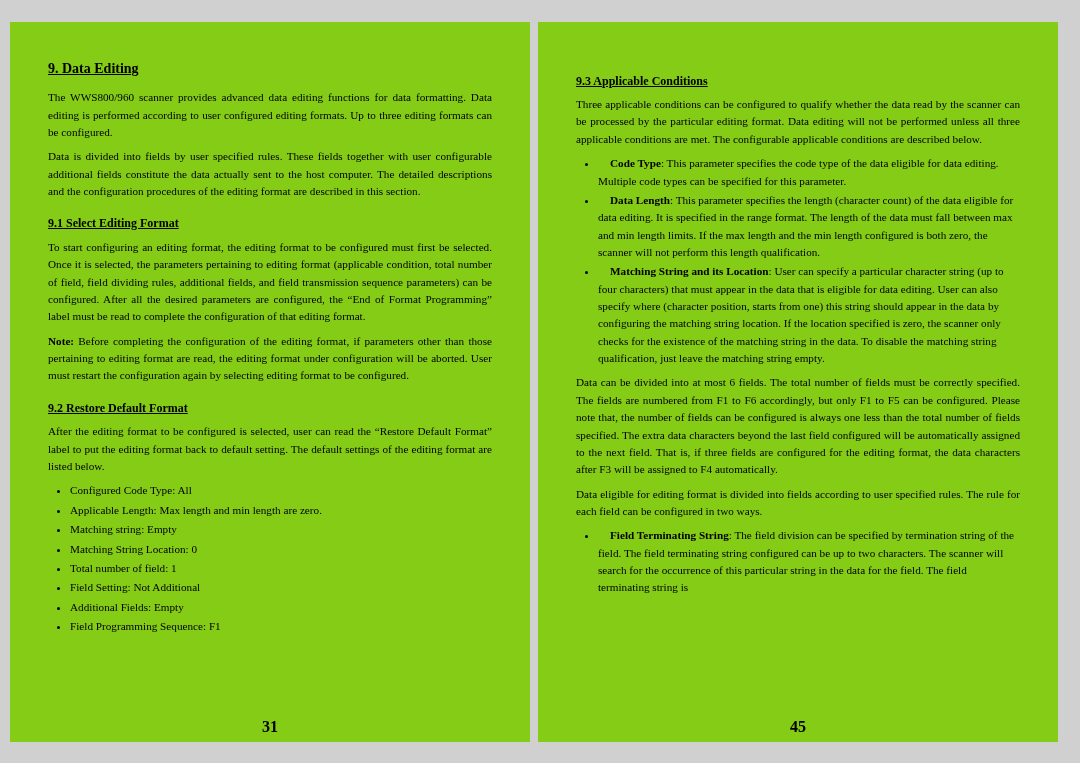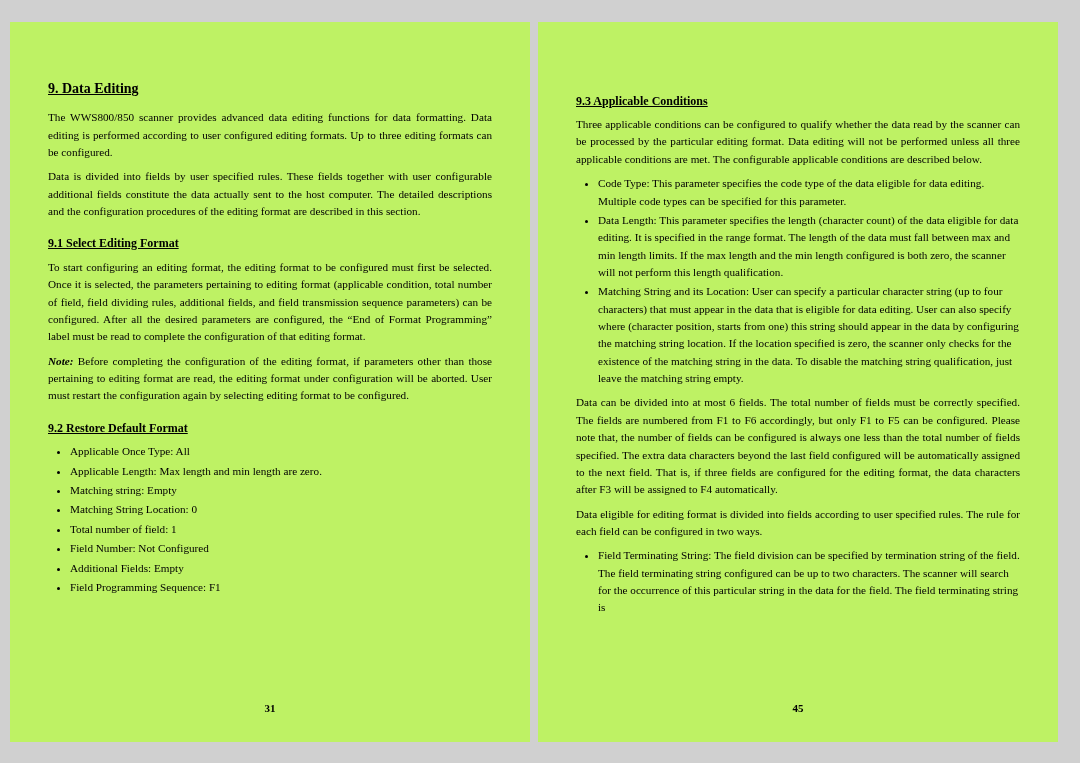--- a/index.html
+++ b/index.html
@@ -10,35 +10,35 @@
       align-items: center;
       min-height: 100vh;
       font-family: "Times New Roman", Times, serif;
     }
     .spread {
       display: flex;
       gap: 8px;
       width: 1060px;
     }
     .page {
-      background: #bef264;
+      background: #84cc16;
       width: 520px;
       min-height: 720px;
-      padding: 56px 38px 48px 38px;
+      padding: 36px 38px 48px 38px;
       position: relative;
       font-size: 11.2px;
       line-height: 1.55;
       color: #000;
     }
     .page-number {
       position: absolute;
-      bottom: 24px;
+      bottom: 2px;
       left: 50%;
       transform: translateX(-50%);
-      font-size: 11px;
+      font-size: 16px;
       font-weight: bold;
     }
     h1 {
       font-size: 14px;
       font-weight: bold;
       text-decoration: underline;
       margin-bottom: 10px;
     }
     h2 {
       font-size: 12px;
@@ -46,61 +46,62 @@
       text-decoration: underline;
       margin-top: 14px;
       margin-bottom: 6px;
     }
     p {
       text-align: justify;
       margin-bottom: 7px;
     }
     .note-bold {
       font-weight: bold;
-      font-style: italic;
     }
     ul {
       list-style: disc;
       margin-left: 22px;
       margin-bottom: 7px;
     }
     ul li {
       margin-bottom: 2px;
     }
     .bullet-bold {
-      font-weight: normal;
+      font-weight: bold;
+      margin-left: 12px;
     }
   </style>
 </head>
 <body>
 
 <div class="spread">
 
   <div class="page">
 
     <h1>9.  Data Editing</h1>
 
-    <p>The WWS800/850 scanner provides advanced data editing functions for data formatting. Data editing is performed according to user configured editing formats. Up to three editing formats can be configured.</p>
+    <p>The WWS800/960 scanner provides advanced data editing functions for data formatting. Data editing is performed according to user configured editing formats. Up to three editing formats can be configured.</p>
     <p>Data is divided into fields by user specified rules. These fields together with user configurable additional fields constitute the data actually sent to the host computer. The detailed descriptions and the configuration procedures of the editing format are described in this section.</p>
 
     <h2>9.1  Select Editing Format</h2>
     <p>To start configuring an editing format, the editing format to be configured must first be selected. Once it is selected, the parameters pertaining to editing format (applicable condition, total number of field, field dividing rules, additional fields, and field transmission sequence parameters) can be configured. After all the desired parameters are configured, the “End of Format Programming” label must be read to complete the configuration of that editing format.</p>
     <p>
       <span class="note-bold">Note:</span>
       <span> Before completing the configuration of the editing format, if parameters other than those pertaining to editing format are read, the editing format under configuration will be aborted. User must restart the configuration again by selecting editing format to be configured.</span>
     </p>
 
     <h2>9.2  Restore Default Format</h2>
+    <p>After the editing format to be configured is selected, user can read the “Restore Default Format” label to put the editing format back to default setting. The default settings of the editing format are listed below.</p>
     <ul>
-    <li>Applicable Once Type: All</li>
+    <li>Configured Code Type: All</li>
         <li>Applicable Length: Max length and min length are zero.</li>
         <li>Matching string: Empty</li>
         <li>Matching String Location: 0</li>
         <li>Total number of field: 1</li>
-        <li>Field Number: Not Configured</li>
+        <li>Field Setting: Not Additional</li>
         <li>Additional Fields: Empty</li>
         <li>Field Programming Sequence: F1</li>
       </ul>
 
     <div class="page-number">31</div>
   </div>
 
   <div class="page">
 
     <h2>9.3  Applicable Conditions</h2>

